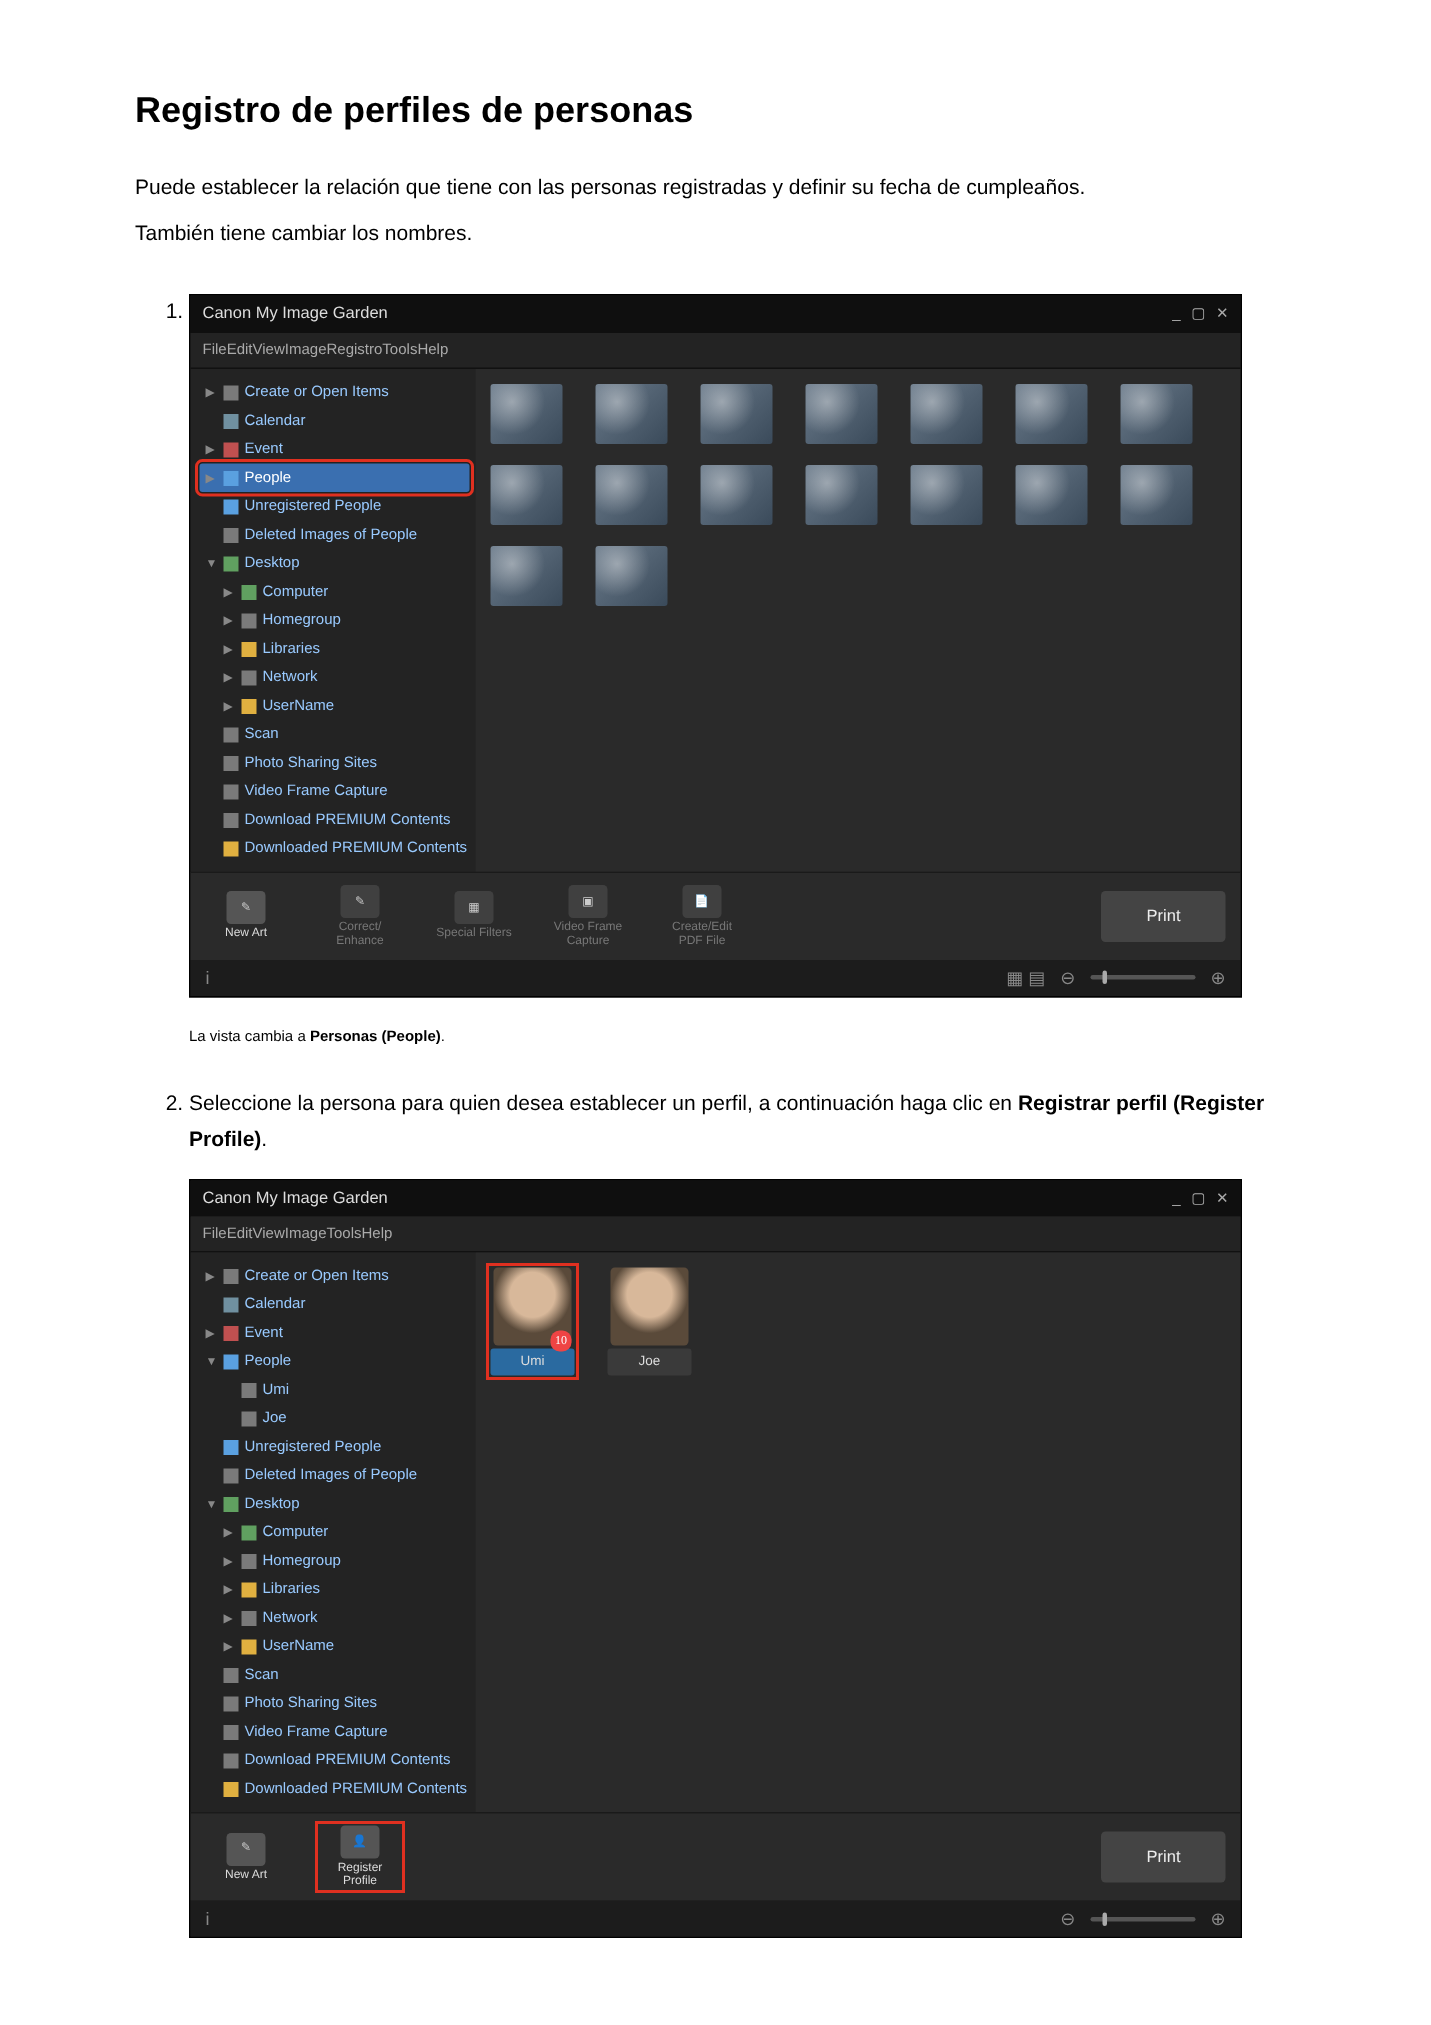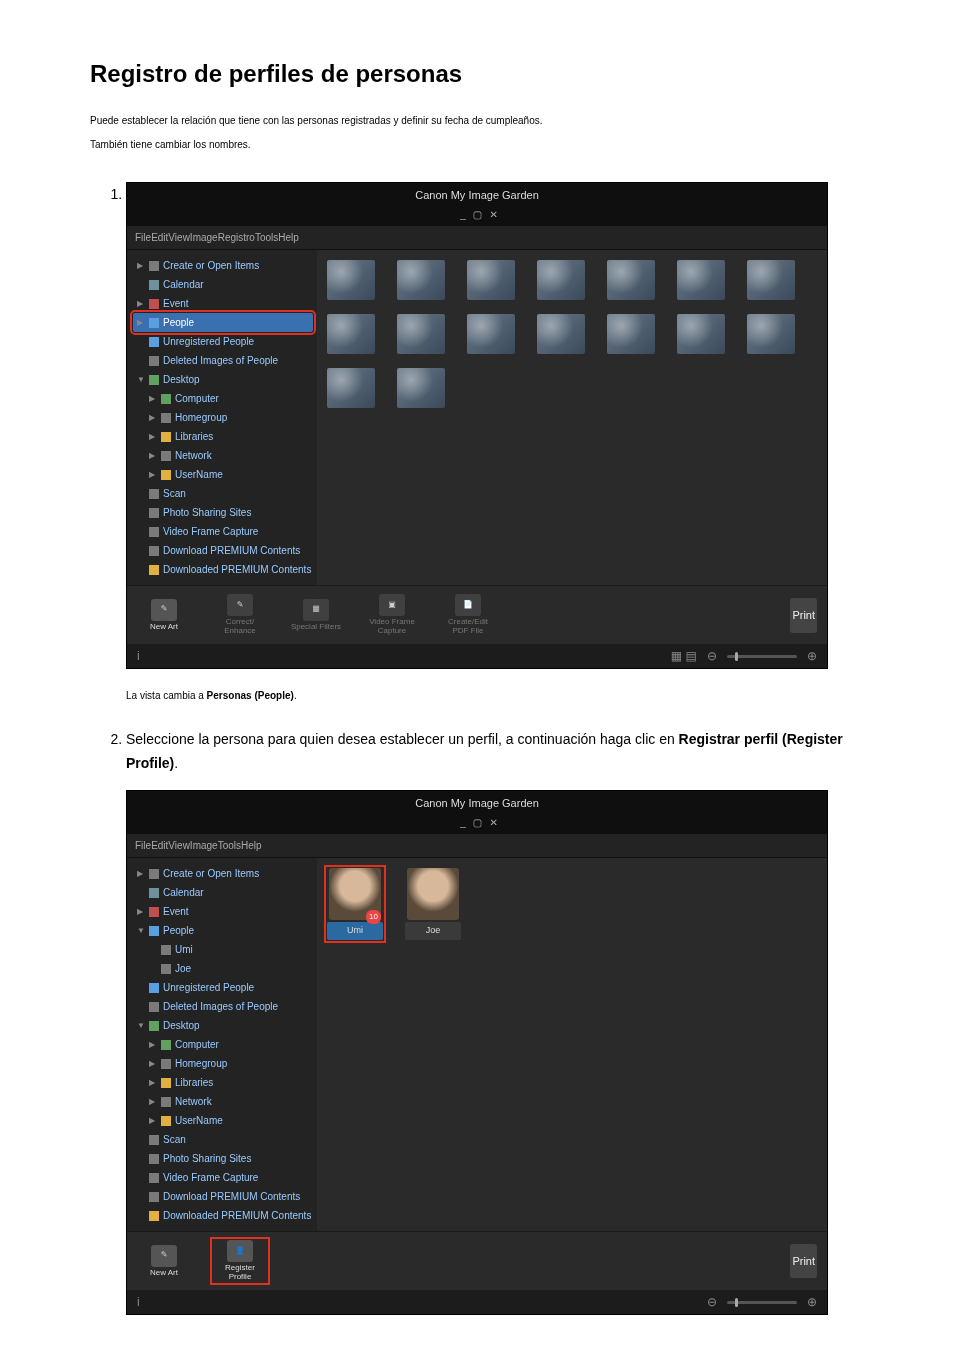--- a/index.html
+++ b/index.html
@@ -16,21 +16,21 @@
     box-sizing: border-box;
     position: relative;
     min-height: 1350px;
   }
   h1.title {
     font-size: 24px;
     font-weight: bold;
     margin: 0 0 24px 0;
   }
   p.intro {
-    font-size: 10px;
+    font-size: 14px;
     line-height: 1.8;
     margin: 0 0 6px 0;
   }
   ol.steps {
     font-size: 14px;
     padding-left: 36px;
     margin-top: 28px;
   }
   ol.steps > li {
     margin-bottom: 24px;
@@ -49,21 +49,20 @@
     margin-bottom: 18px;
   }
   .titlebar {
     display: flex;
     justify-content: space-between;
     align-items: center;
     background: #0f0f0f;
     padding: 3px 8px;
     font-size: 11px;
     color: #ddd;
-    flex-direction: column;
   }
   .win-controls span {
     margin-left: 4px;
     color: #aaa;
     font-size: 10px;
   }
   .menubar {
     display: flex;
     padding: 3px 8px;
     background: #232323;
@@ -147,20 +146,21 @@
   }
   .person-card .badge {
     position: absolute;
     top: 42px;
     right: 2px;
     background: #ef4444;
     color: #fff;
     border-radius: 6px;
     font-size: 8px;
     padding: 0 3px;
+    font-family: Liberation Serif, serif;
   }
   .person-card .plabel {
     background: #3a3a3a;
     color: #ddd;
     font-size: 9px;
     padding: 1px 0;
     border-radius: 2px;
   }
   .person-card.selected .plabel { background: #2a6aa0; }
   .toolbar {
@@ -191,21 +191,21 @@
     display: flex;
     align-items: center;
     justify-content: center;
     color: #ccc;
   }
   .tool-btn.enabled .tool-icon { background: #555; }
   .toolbar .spacer { flex: 1; }
   .print-btn {
     background: #444;
     color: #eee;
-    padding: 8px 2px;
+    padding: 8px 30px;
     border-radius: 3px;
     font-size: 11px;
   }
   .red-box {
     outline: 2px solid #e03020;
     outline-offset: 1px;
   }
   .statusbar {
     display: flex;
     justify-content: space-between;

